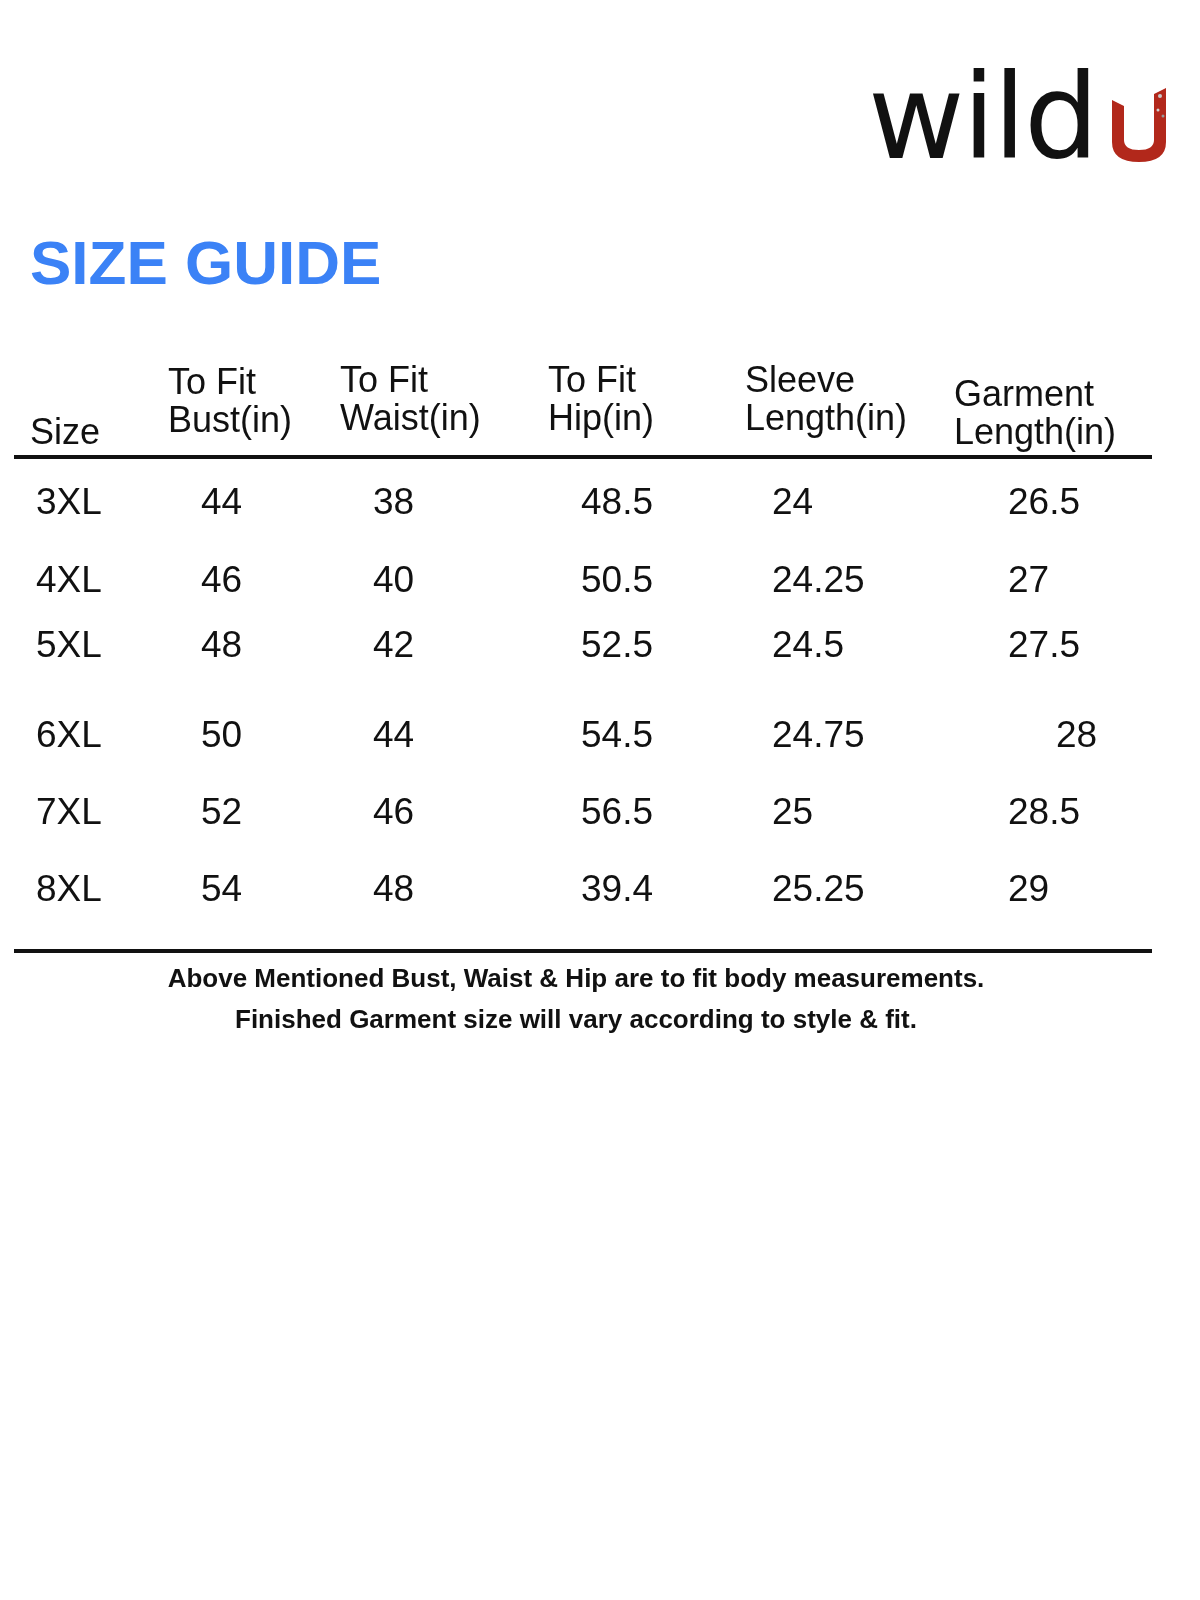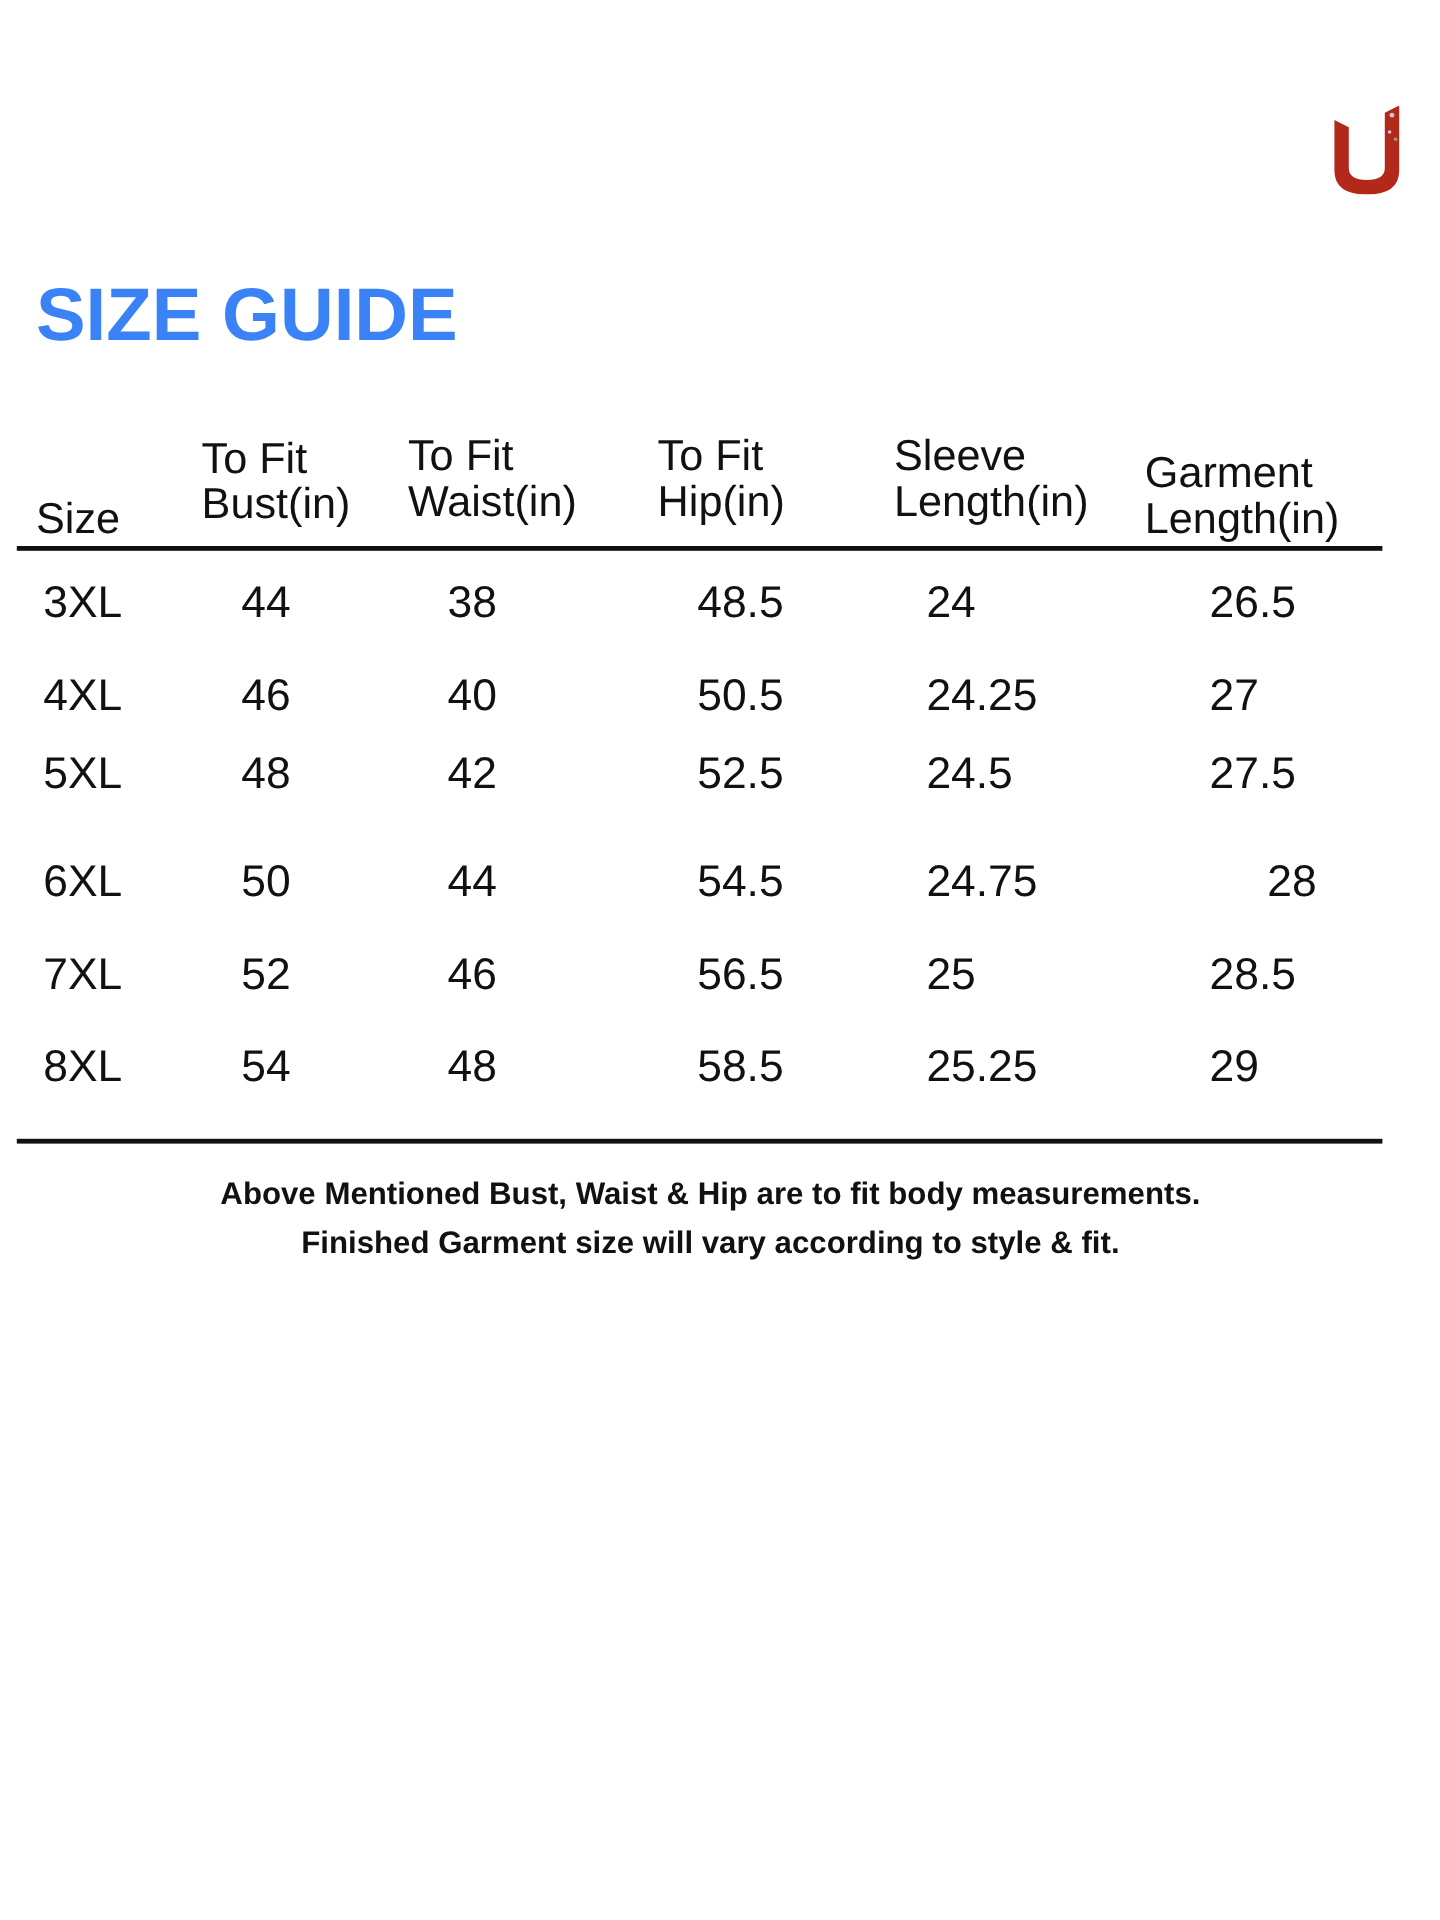--- a/index.html
+++ b/index.html
@@ -88,27 +88,28 @@
       color: #111111;
     }
     .note {
       position: absolute;
       left: 0;
       width: 1152px;
       text-align: center;
       font-size: 26px;
       font-weight: 700;
       color: #111111;
-      margin: 16px;
+      margin: 0;
     }
   </style>
 </head>
 <body>
 
 <div class="logo">
+  <span class="logo-word">wild</span>
   <svg class="logo-u" viewBox="0 0 58 74">
     <path d="M2 12 L14 18 L14 52 Q14 62 29 62 Q44 62 44 52 L44 6 L56 0 L56 54 Q56 74 29 74 Q2 74 2 54 Z" fill="#b2281b"></path>
     <circle cx="50" cy="8" r="2" fill="#c9c9c9"></circle>
     <circle cx="52" cy="16" r="2" fill="#b2281b"></circle>
     <circle cx="48" cy="22" r="1.5" fill="#d0d0d0"></circle>
     <circle cx="53" cy="28" r="1.5" fill="#999"></circle>
   </svg>
 </div>
 
 <h1 class="page-title">SIZE GUIDE</h1>
@@ -179,21 +180,21 @@
       <span class="td" style="left:187px;">52</span>
       <span class="td" style="left:359px;">46</span>
       <span class="td" style="left:567px;">56.5</span>
       <span class="td" style="left:758px;">25</span>
       <span class="td" style="left:994px;">28.5</span>
     </div>
     <div class="tr" style="top:391px;">
       <span class="td" style="left:22px;">8XL</span>
       <span class="td" style="left:187px;">54</span>
       <span class="td" style="left:359px;">48</span>
-      <span class="td" style="left:567px;">58.5</span>
+      <span class="td" style="left:567px;">39.4</span>
       <span class="td" style="left:758px;">25.25</span>
       <span class="td" style="left:994px;">29</span>
     </div>
   </div>
 </div>
 
 <p class="note" style="top:963px;">Above Mentioned Bust, Waist &amp; Hip are to fit body measurements.</p>
 <p class="note" style="top:1004px;">Finished Garment size will vary according to style &amp; fit.</p>
 
 </body></html>

